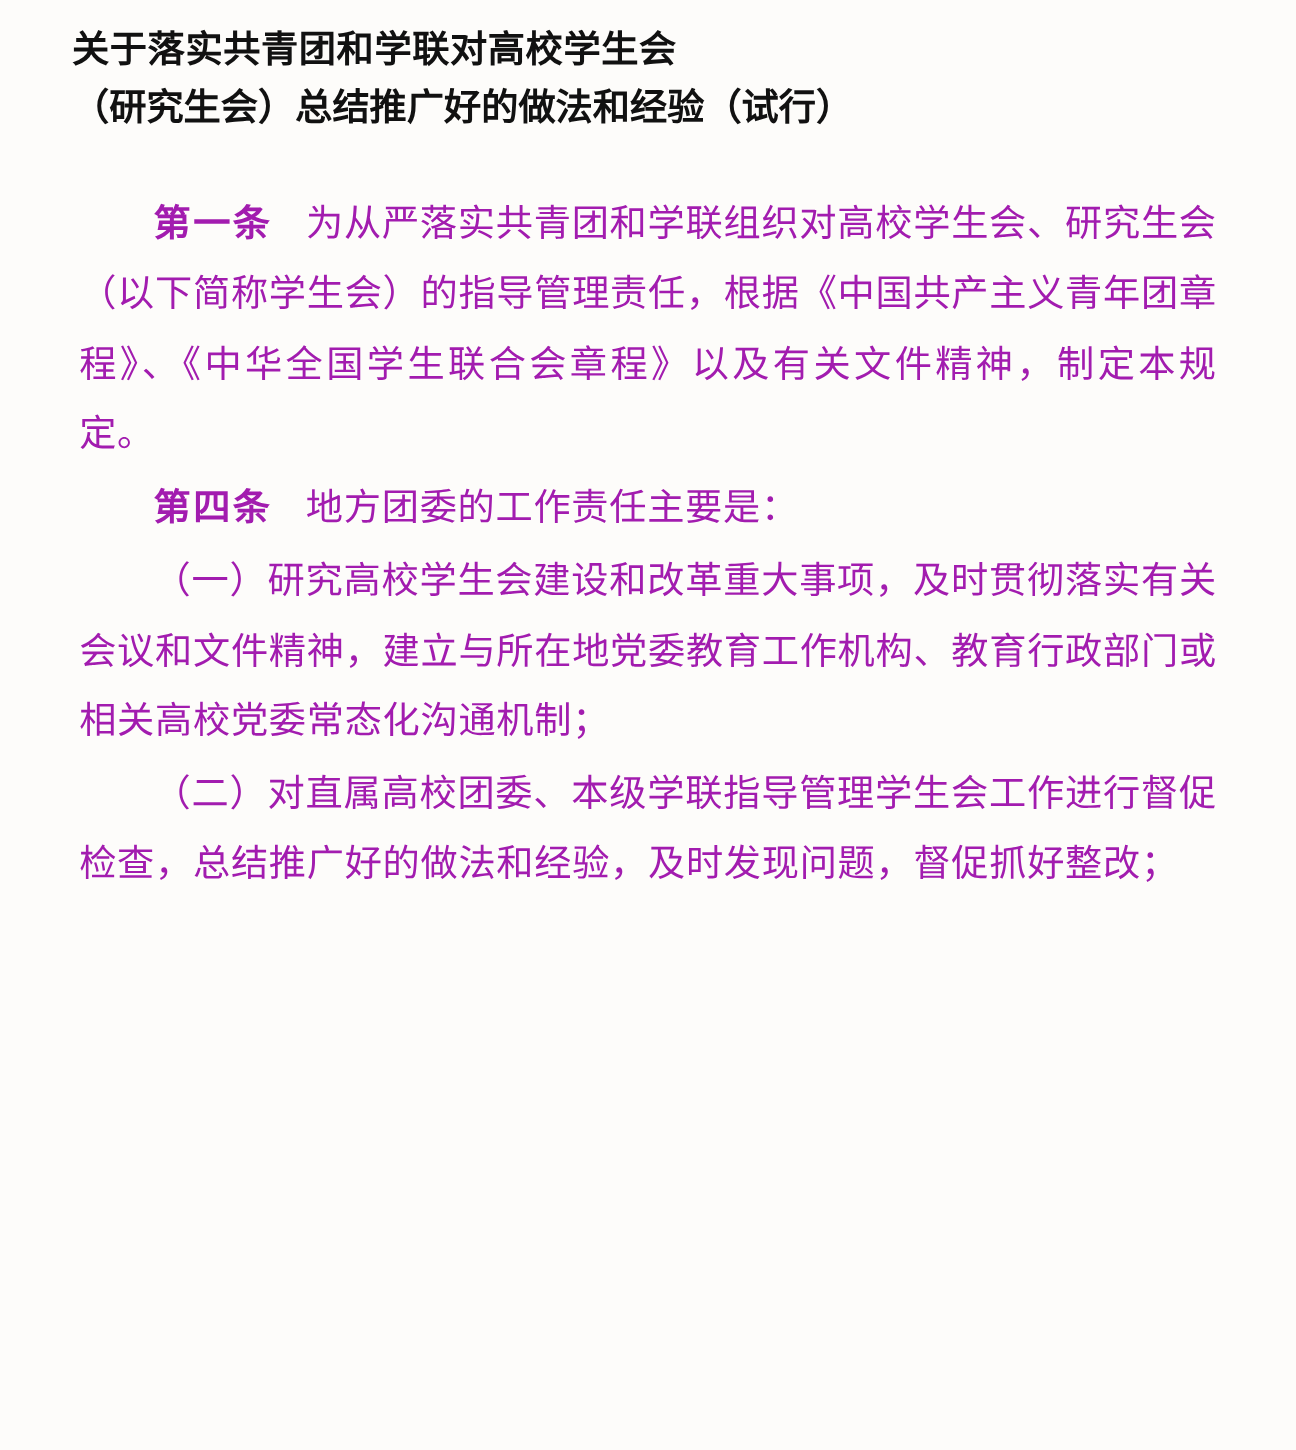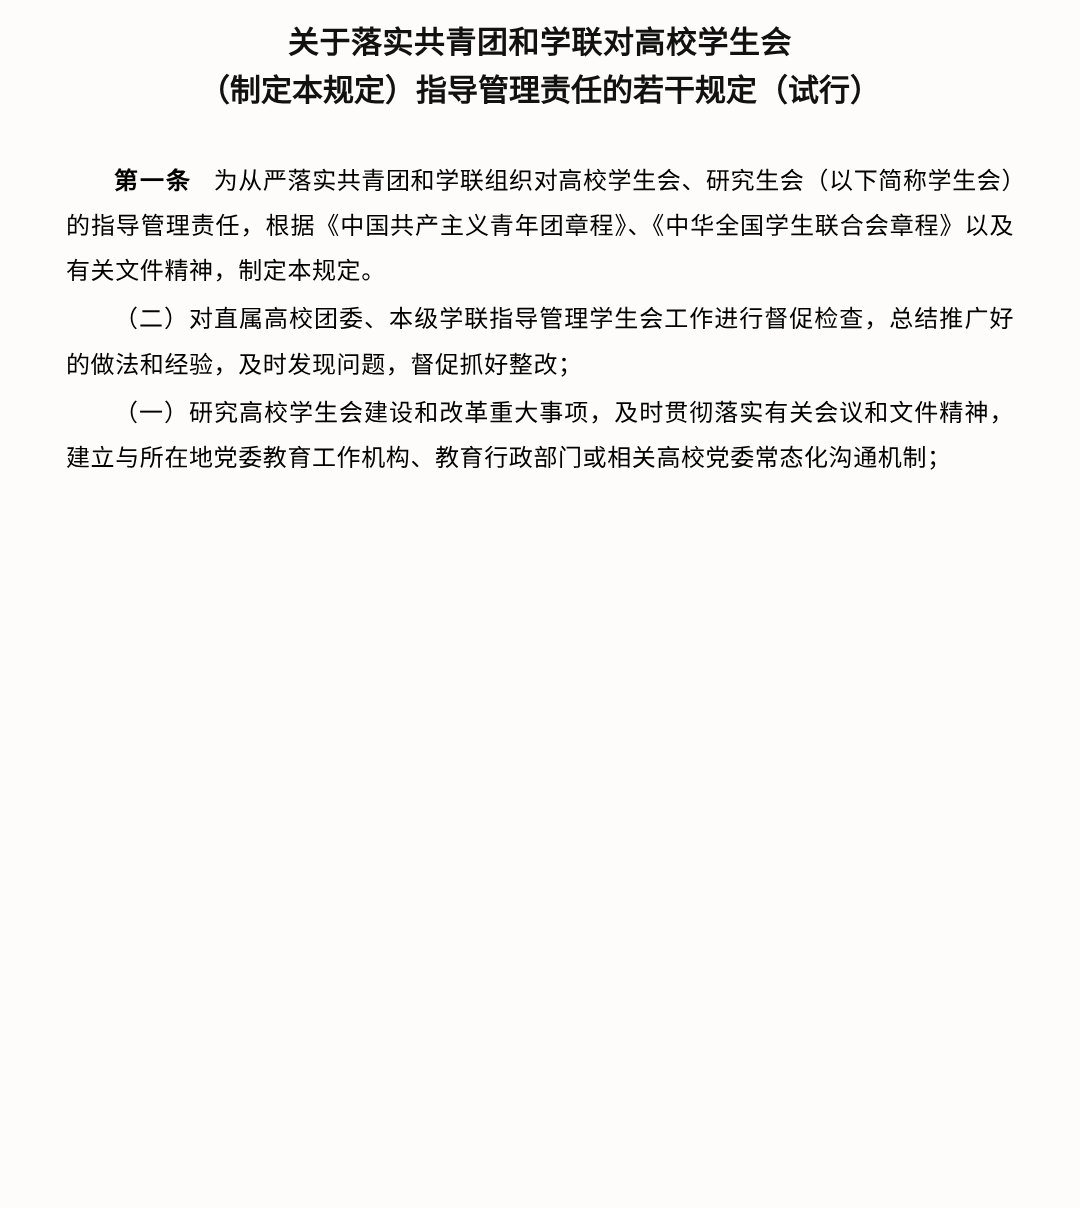--- a/index.html
+++ b/index.html
@@ -18,45 +18,44 @@
     position: relative;
     width: 1080px;
     height: 1208px;
     background: #fdfcfa;
     padding: 0;
     box-sizing: border-box;
   }
   .doc-title {
     margin: 0;
     padding: 18px 60px 0 60px;
-    text-align: center;
     font-weight: bold;
     font-size: 31px;
     line-height: 1.55;
     letter-spacing: 0.5px;
     color: #111111;
   }
   .title-line {
     display: block;
     white-space: nowrap;
   }
   .title-line-2 {
     letter-spacing: 0px;
   }
   .body-area {
     padding: 44px 66px 0 66px;
   }
   p.para {
     margin: 0 0 3px 0;
-    font-size: 24px;
+    font-size: 31px;
     line-height: 1.88;
     text-align: justify;
     text-justify: inter-ideograph;
     text-indent: 2em;
-    color: #000000;
+    color: #a21caf;
     letter-spacing: 0.6px;
   }
   p.para .label {
     font-weight: bold;
     letter-spacing: 2px;
   }
   p.para .gap {
     display: inline-block;
     width: 0.9em;
   }
@@ -64,35 +63,38 @@
     text-indent: 2em;
   }
 </style>
 </head>
 <body>
 
 <div class="page">
 
   <h1 class="doc-title">
     <span class="title-line title-line-1">关于落实共青团和学联对高校学生会</span>
-    <span class="title-line title-line-2">（制定本规定）指导管理责任的若干规定（试行）</span>
+    <span class="title-line title-line-2">（研究生会）总结推广好的做法和经验（试行）</span>
   </h1>
 
   <div class="body-area">
 
     <p class="para">
       <span class="label">第一条</span><span class="gap"></span><span>为从严落实共青团和学联组织对高校学生会、研究生会（以下简称学生会）的指导管理责任，根据《中国共产主义青年团章程》、《中华全国学生联合会章程》以及有关文件精神，制定本规定。</span>
     </p>
 
 
 
-
-    <p class="para noindent">
-      <span>（二）对直属高校团委、本级学联指导管理学生会工作进行督促检查，总结推广好的做法和经验，及时发现问题，督促抓好整改；</span>
+    <p class="para">
+      <span class="label">第四条</span><span class="gap"></span><span>地方团委的工作责任主要是：</span>
     </p>
 
     <p class="para noindent">
       <span>（一）研究高校学生会建设和改革重大事项，及时贯彻落实有关会议和文件精神，建立与所在地党委教育工作机构、教育行政部门或相关高校党委常态化沟通机制；</span>
+    </p>
+
+    <p class="para noindent">
+      <span>（二）对直属高校团委、本级学联指导管理学生会工作进行督促检查，总结推广好的做法和经验，及时发现问题，督促抓好整改；</span>
     </p>
 
 
   </div>
 </div>
 
 </body></html>

